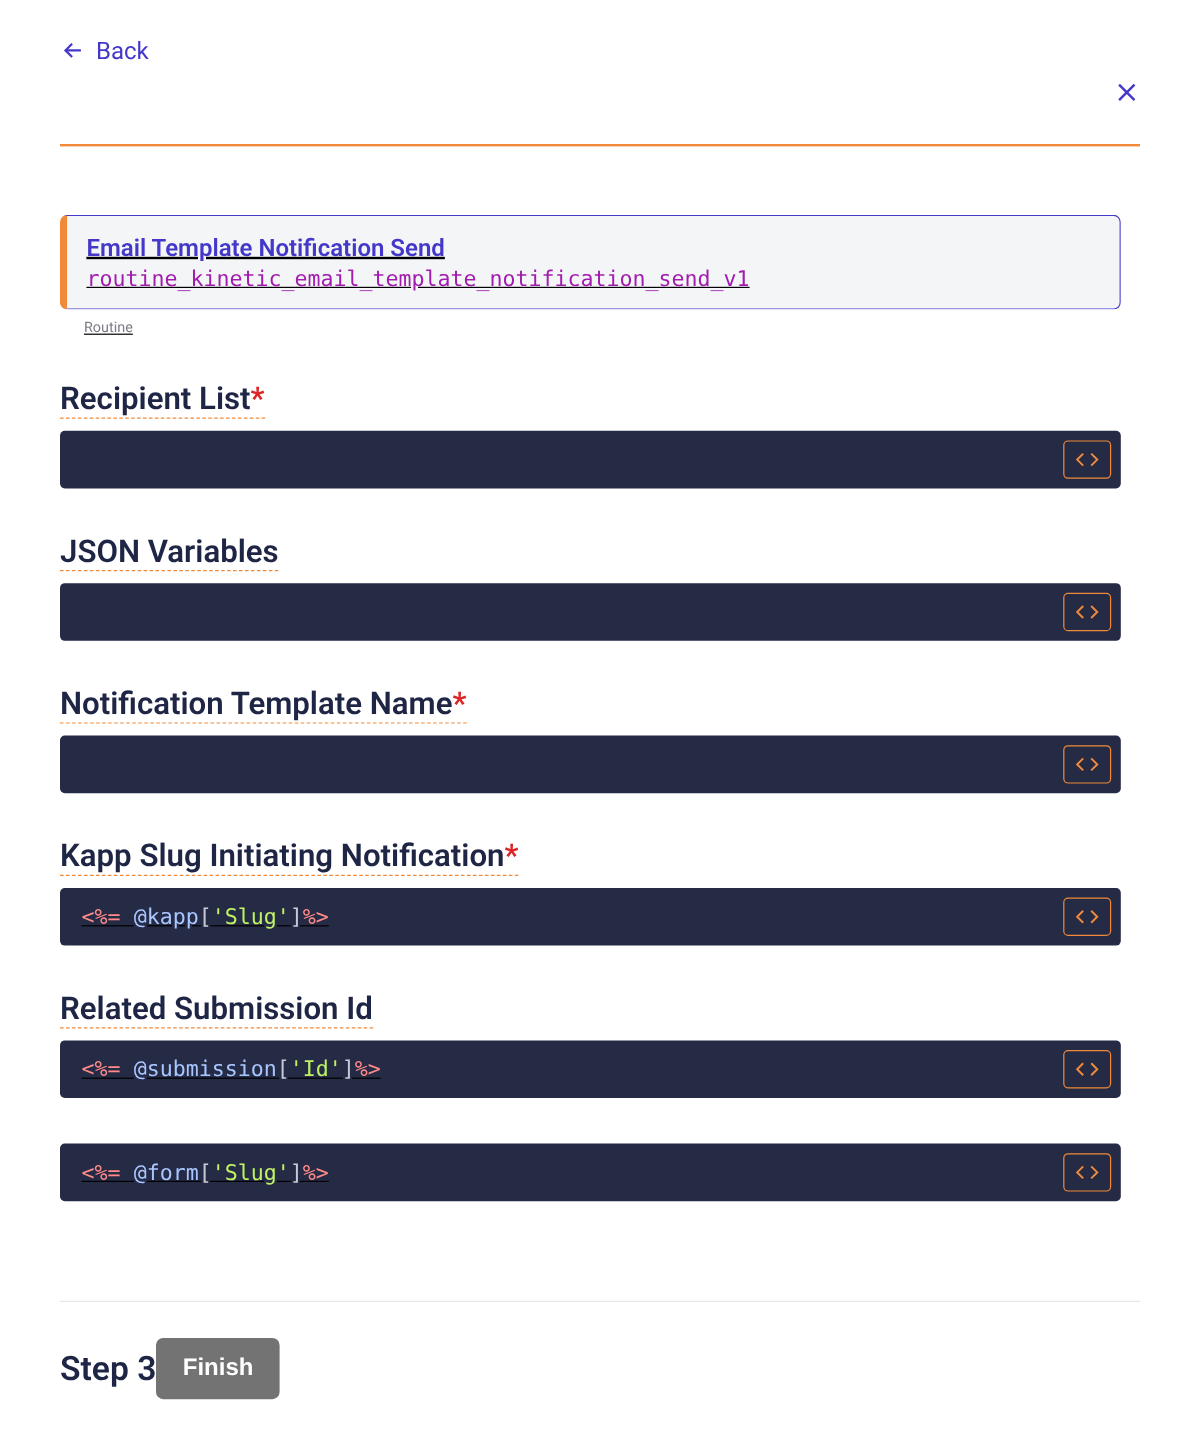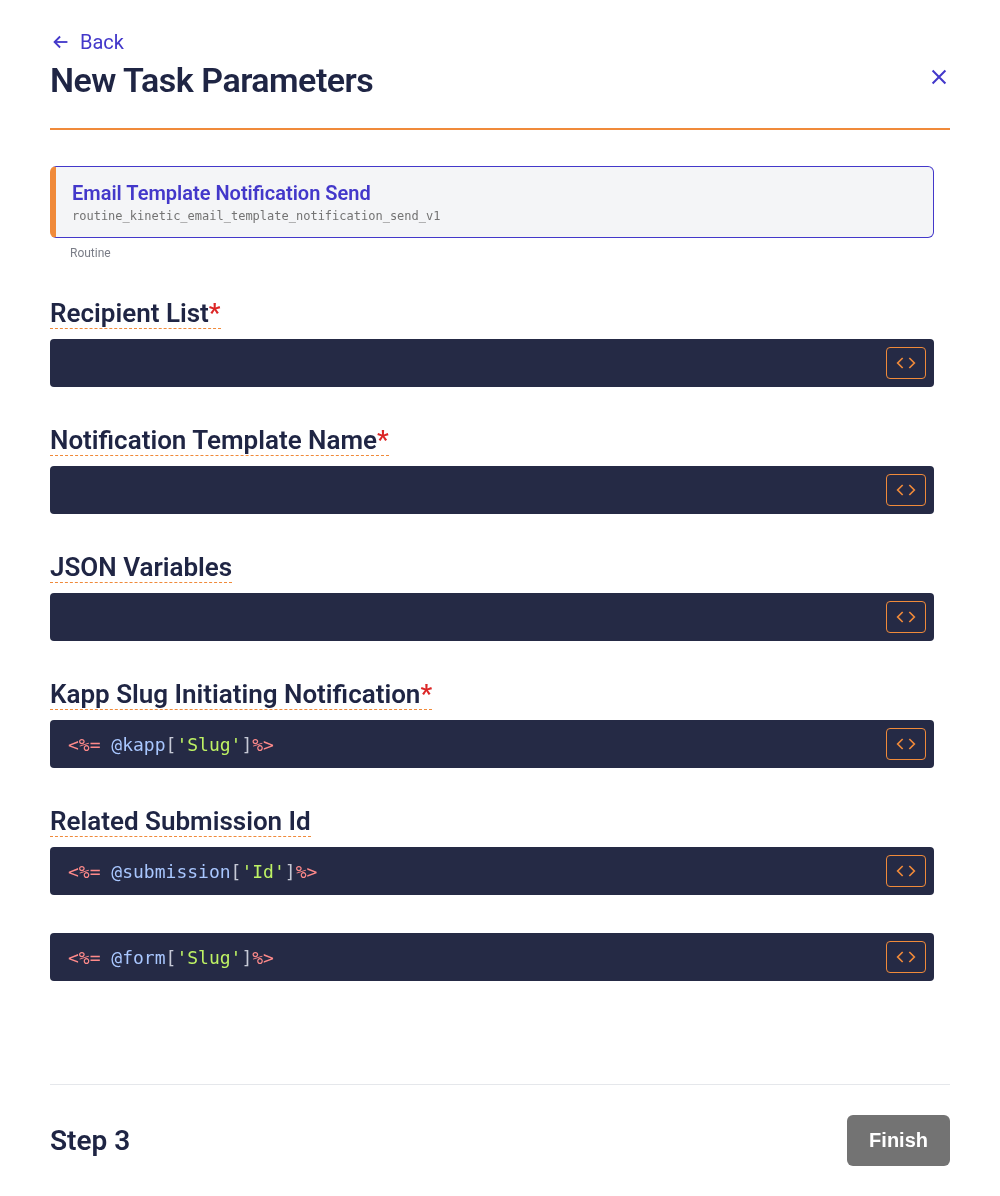--- a/index.html
+++ b/index.html
@@ -57,45 +57,46 @@
     stroke-width: 2.2;
   }
   .hr-orange {
     border: none;
     border-top: 2px solid #F08A3A;
     margin-top: 28px;
   }
   .scroll-area {
     flex: 1;
     overflow-y: auto;
-    padding-top: 36px;
+    padding-top: 57px;
     padding-right: 16px;
     padding-bottom: 40px;
+    text-decoration: underline;
   }
   .scroll-area::-webkit-scrollbar { width: 8px; }
   .scroll-area::-webkit-scrollbar-thumb {
     background: #BDBDBD;
     border-radius: 4px;
   }
   .routine-card {
     border: 1px solid #4338CA;
     border-left: 6px solid #F08A3A;
     border-radius: 6px;
     background: #F4F5F7;
     padding: 14px 16px 14px 16px;
   }
   .routine-title {
     color: #4338CA;
     font-size: 20px;
     font-weight: 600;
     margin-bottom: 4px;
   }
   .routine-slug {
-    color: #737373;
-    font-size: 12px;
+    color: #a21caf;
+    font-size: 18px;
     font-family: ui-monospace, Menlo, monospace;
   }
   .routine-label {
     color: #7A7D87;
     font-size: 12px;
     margin: 8px 0 0 20px;
   }
   .field { margin-top: 38px; }
   .field-label {
     font-size: 26px;
@@ -135,21 +136,20 @@
     display: flex;
     align-items: center;
     justify-content: center;
     cursor: pointer;
   }
   .code-btn svg { width: 20px; height: 16px; stroke: #F08A3A; stroke-width: 2; fill: none; }
   .footer {
     border-top: 1px solid #E5E7EB;
     padding: 30px 0 30px 0;
     display: flex;
-    justify-content: space-between;
     align-items: center;
   }
   .step-label {
     font-size: 28px;
     font-weight: 600;
     color: #1F2544;
   }
   .finish-btn {
     background: #737373;
     color: #fff;
@@ -168,21 +168,20 @@
 
   <div class="header-row">
     <div class="header-left">
       <div class="back-link">
         <svg class="back-arrow" viewBox="0 0 24 24">
             <path d="M19 12H5"></path>
             <path d="M11 6l-6 6 6 6"></path>
           </svg>
         <span>Back</span>
       </div>
-      <h1 class="page-title">New Task Parameters</h1>
     </div>
     <div class="close-btn">
       <svg viewBox="0 0 24 24">
           <path d="M5 5l14 14M19 5L5 19"></path>
         </svg>
     </div>
   </div>
 
   <hr class="hr-orange">
 
@@ -192,25 +191,25 @@
       <div class="routine-title">Email Template Notification Send</div>
       <div class="routine-slug">routine_kinetic_email_template_notification_send_v1</div>
     </div>
     <div class="routine-label">Routine</div>
 
     <div id="fields-mount">
         <div class="field"><div class="field-label"><span>Recipient List</span><span class="req">*</span></div><div class="field-input"><div class="code-btn"><svg viewBox="0 0 24 14">
                 <path d="M8 1L2 7l6 6"></path>
                 <path d="M16 1l6 6-6 6"></path>
               </svg></div></div></div>
+        <div class="field"><div class="field-label"><span>JSON Variables</span></div><div class="field-input"><div class="code-btn"><svg viewBox="0 0 24 14">
+                <path d="M8 1L2 7l6 6"></path>
+                <path d="M16 1l6 6-6 6"></path>
+              </svg></div></div></div>
         <div class="field"><div class="field-label"><span>Notification Template Name</span><span class="req">*</span></div><div class="field-input"><div class="code-btn"><svg viewBox="0 0 24 14">
-                <path d="M8 1L2 7l6 6"></path>
-                <path d="M16 1l6 6-6 6"></path>
-              </svg></div></div></div>
-        <div class="field"><div class="field-label"><span>JSON Variables</span></div><div class="field-input"><div class="code-btn"><svg viewBox="0 0 24 14">
                 <path d="M8 1L2 7l6 6"></path>
                 <path d="M16 1l6 6-6 6"></path>
               </svg></div></div></div>
         <div class="field"><div class="field-label"><span>Kapp Slug Initiating Notification</span><span class="req">*</span></div><div class="field-input"><span class="tok-del">&lt;%=</span><span> </span><span class="tok-obj">@kapp</span><span class="tok-br">[</span><span class="tok-str">'Slug'</span><span class="tok-br">]</span><span class="tok-del">%&gt;</span><div class="code-btn"><svg viewBox="0 0 24 14">
                 <path d="M8 1L2 7l6 6"></path>
                 <path d="M16 1l6 6-6 6"></path>
               </svg></div></div></div>
         <div class="field"><div class="field-label"><span>Related Submission Id</span></div><div class="field-input"><span class="tok-del">&lt;%=</span><span> </span><span class="tok-obj">@submission</span><span class="tok-br">[</span><span class="tok-str">'Id'</span><span class="tok-br">]</span><span class="tok-del">%&gt;</span><div class="code-btn"><svg viewBox="0 0 24 14">
                 <path d="M8 1L2 7l6 6"></path>
                 <path d="M16 1l6 6-6 6"></path>

